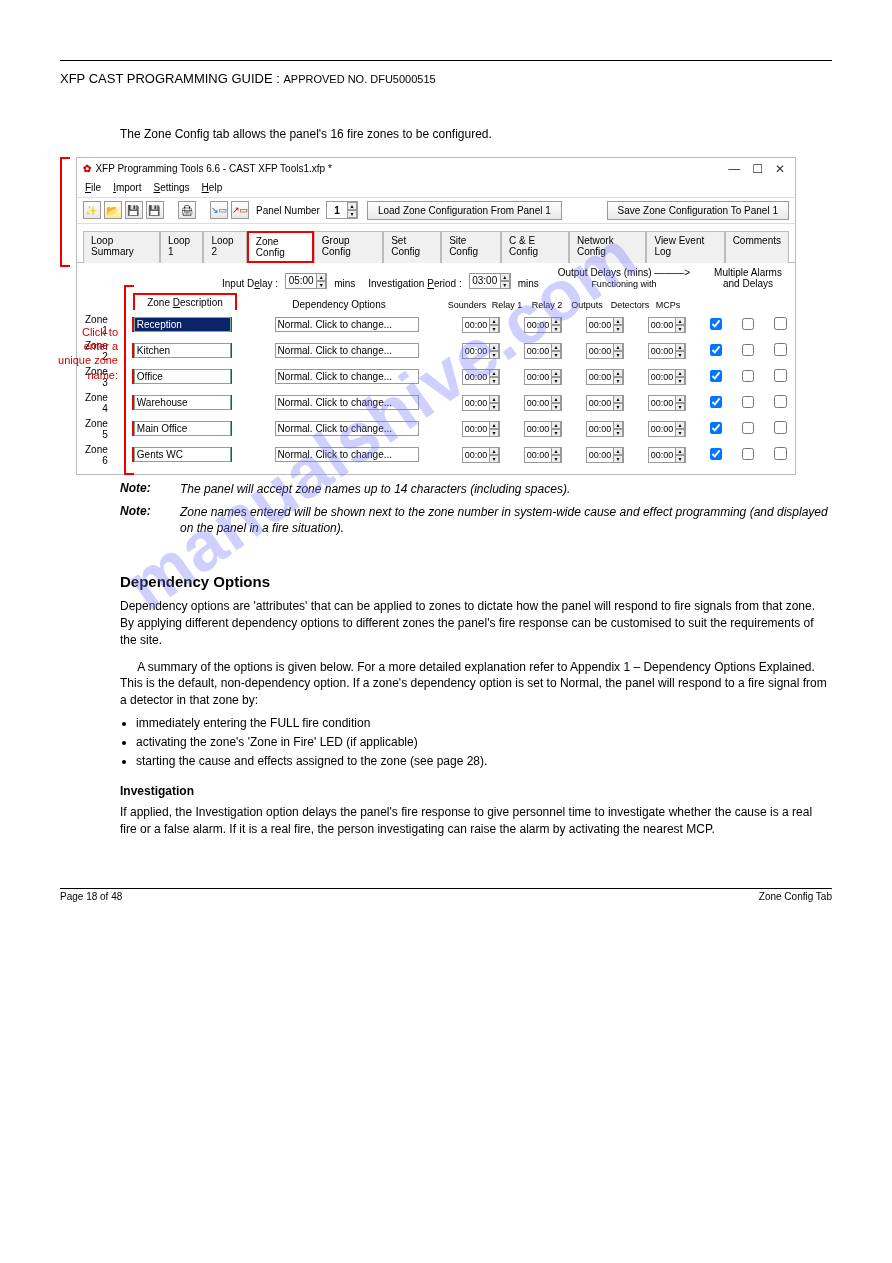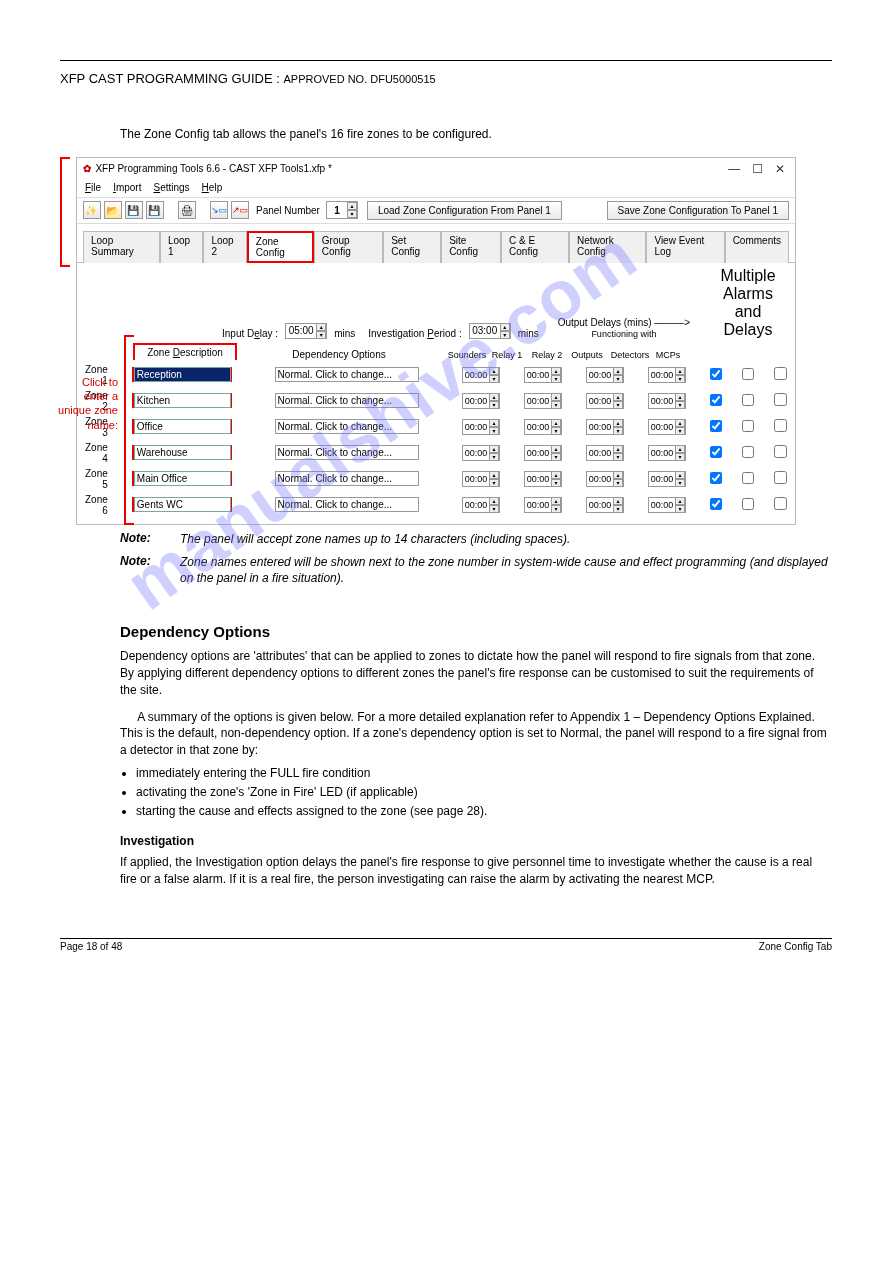--- a/index.html
+++ b/index.html
@@ -51,21 +51,21 @@
   .lbl .ul { text-decoration: underline; }
   .tspin { display:flex; align-items:center; border:1px solid #999; height:16px; }
   .tspin input { width:30px; border:none; text-align:center; font-size:10px; }
 
   .hdr-grid { display:flex; align-items:flex-end; padding: 0 8px 2px 8px; font-size:10px; }
   .hdr-zone { width: 48px; }
   .hdr-desc { width: 104px; text-align:center; border:2px solid #e00; border-bottom:none; padding:2px 0; }
   .hdr-dep { width: 148px; text-align:center; }
   .hdr-small { display:inline-block; width:40px; text-align:center; font-size:9px; }
   .hdr-func { font-size:9px; }
-  .hdr-multi { width:78px; text-align:center; font-size:16px; }
+  .hdr-multi { width:78px; text-align:center; font-size:10px; }
   .zone-row { display:flex; align-items:center; padding:2px 0;gap:20px; }
   .zl { width:44px; text-align:right; padding-right:4px; font-size:10px; }
   .zd-cell { width:100px; }
   .zd-cell input { width:97px; border:1px solid #7a9; font-size:10px; padding:1px 2px; }
   .zd-cell input.sel { background:#0a246a; color:#fff; }
   .spacer1 { width:28px; }
   .dep-cell { width:148px; }
   .dep-cell input { width:144px; border:1px solid #999; font-size:10px; padding:1px 2px; }
   .spacer2 { width:34px; }
   .dspin { display:flex; align-items:center; border:1px solid #999; height:16px; margin-right:4px; }

